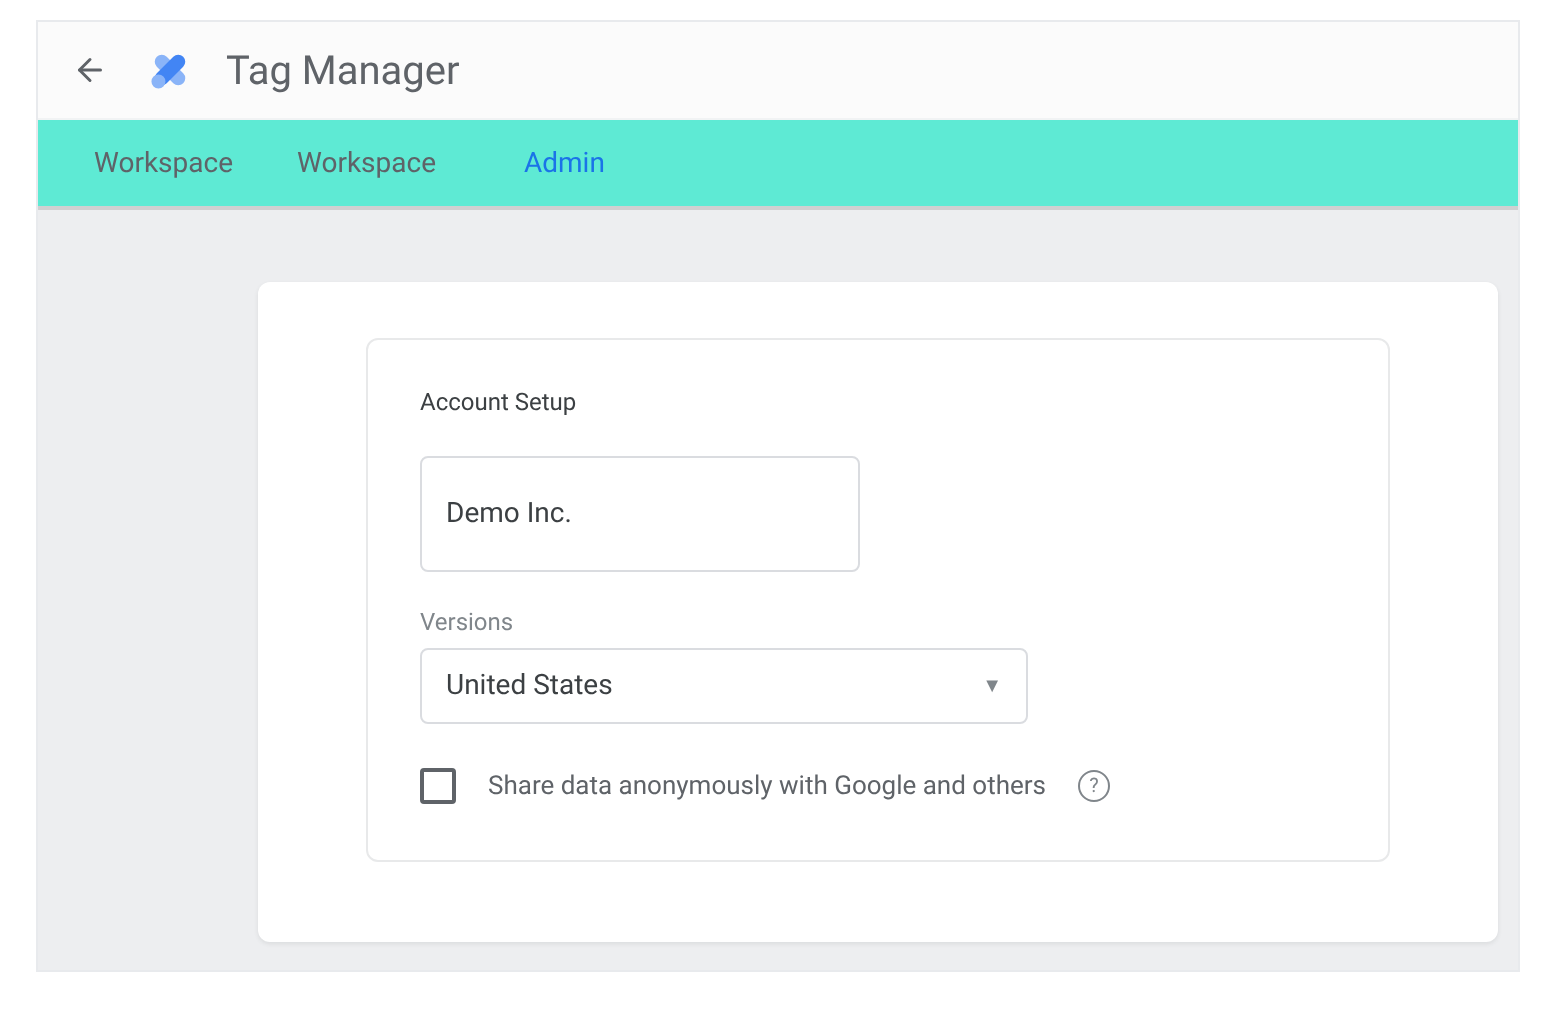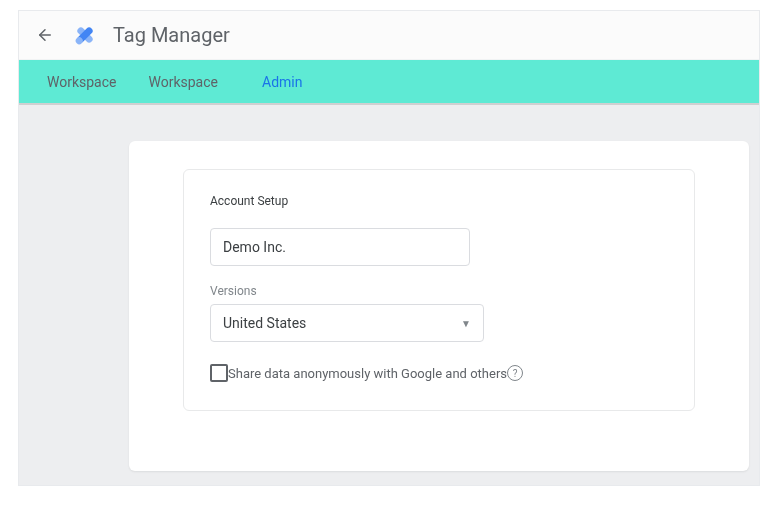--- a/index.html
+++ b/index.html
@@ -99,50 +99,50 @@
       margin-bottom: 20px;
     }
     .field-label {
       font-size: 12px;
       color: #80868b;
       margin-bottom: 6px;
     }
     .text-input {
       border: 1px solid #dadce0;
       border-radius: 4px;
-      padding: 10px 12px;
+      padding: 20px 12px;
       font-size: 14px;
       color: #3c4043;
-      width: 260px;
+      width: 220px;
       background: #fff;
     }
     .field-group {
       margin-bottom: 18px;
     }
     .select-box {
       border: 1px solid #dadce0;
       border-radius: 4px;
       padding: 10px 12px;
       font-size: 14px;
       color: #3c4043;
-      width: 274px;
+      width: 304px;
       background: #fff;
       display: flex;
       align-items: center;
       justify-content: space-between;
       cursor: pointer;
     }
     .caret {
       color: #80868b;
       font-size: 10px;
     }
     .checkbox-row {
       display: flex;
       align-items: center;
-      gap: 0;
+      gap: 16px;
       margin-top: 22px;
     }
     .checkbox {
       width: 18px;
       height: 18px;
       border: 2px solid #5f6368;
       border-radius: 2px;
       cursor: pointer;
       background: #fff;
     }

